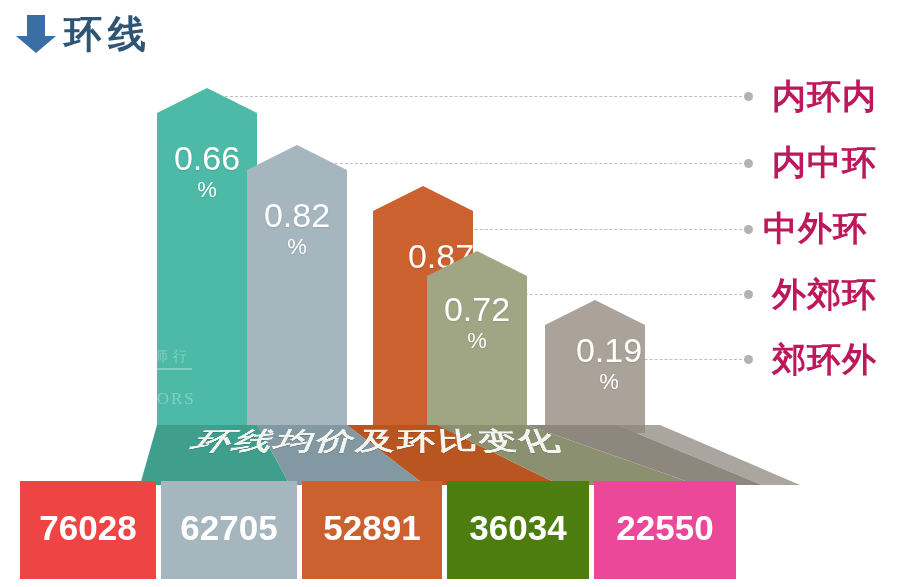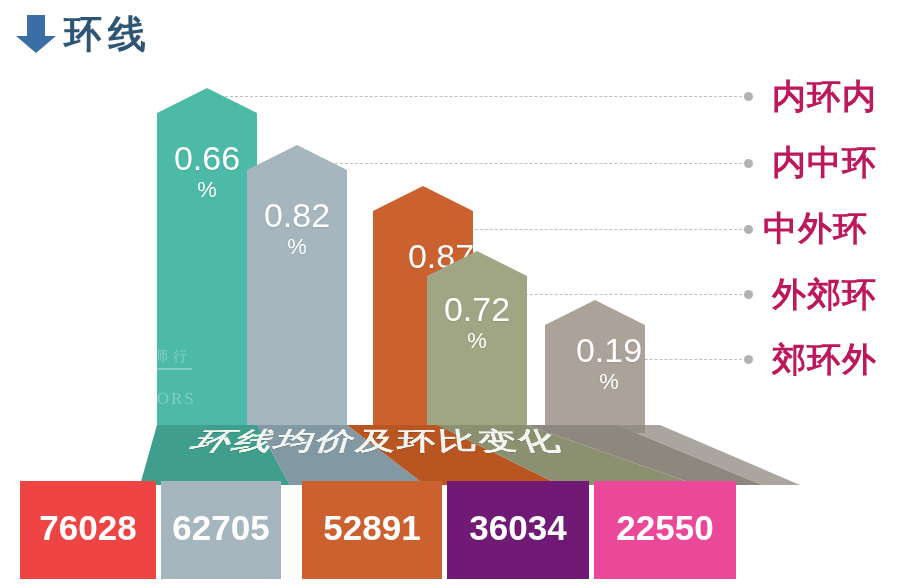--- a/index.html
+++ b/index.html
@@ -185,27 +185,27 @@
   </svg>
 
   <div class="floor-title">
     <span>环线均价及环比变化</span>
   </div>
 
   <div>
     <div class="vblock" style="left:20px;width:136px;background:#ef4444;">
       <div class="vtxt">76028</div>
     </div>
-    <div class="vblock" style="left:161px;width:120px;background:#a5b6be;">
+    <div class="vblock" style="left:161px;width:136px;background:#a5b6be;">
       <div class="vtxt">62705</div>
     </div>
     <div class="vblock" style="left:302px;width:140px;background:#cc6130;">
       <div class="vtxt">52891</div>
     </div>
-    <div class="vblock" style="left:447px;width:142px;background:#701a75;">
+    <div class="vblock" style="left:447px;width:142px;background:#4d7c0f;">
       <div class="vtxt">36034</div>
     </div>
     <div class="vblock" style="left:594px;width:142px;background:#ec4899;">
       <div class="vtxt">22550</div>
     </div>
   </div>
 
   <div class="watermark">
     <svg width="52" height="58" viewBox="0 0 52 58">
       <path d="M8 10 h6 v38 h-6 z" fill="#ffffff"></path>

